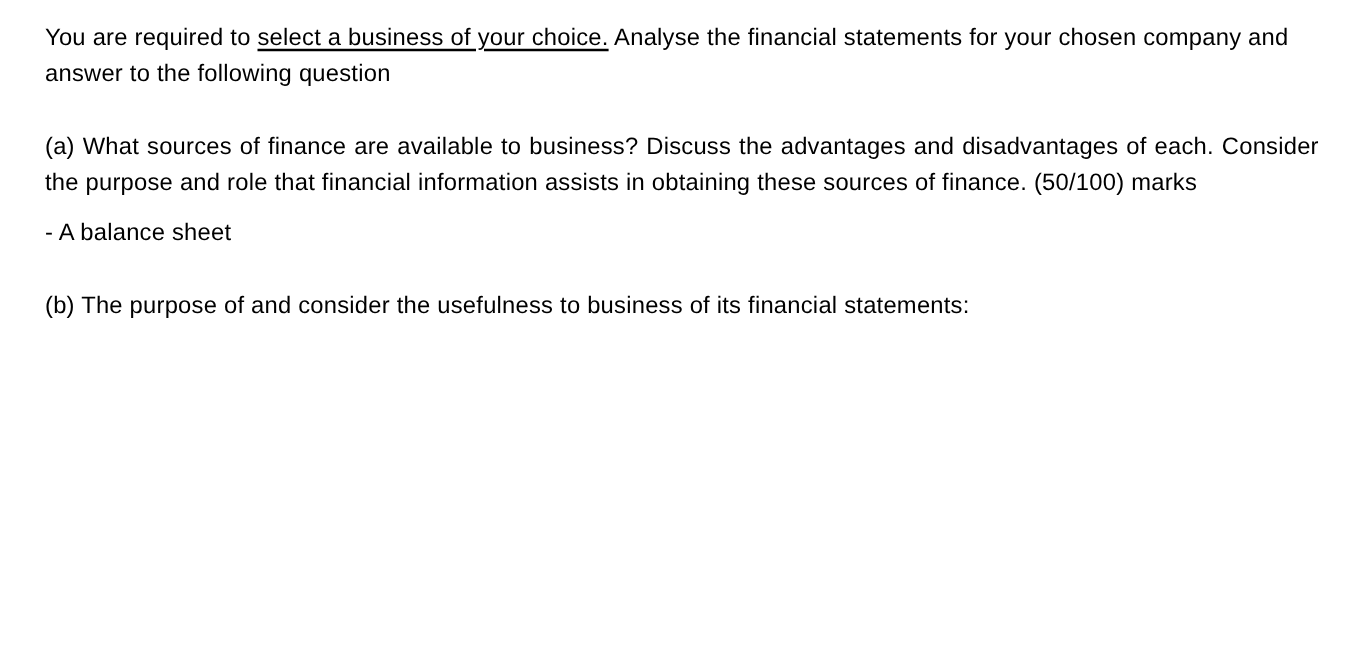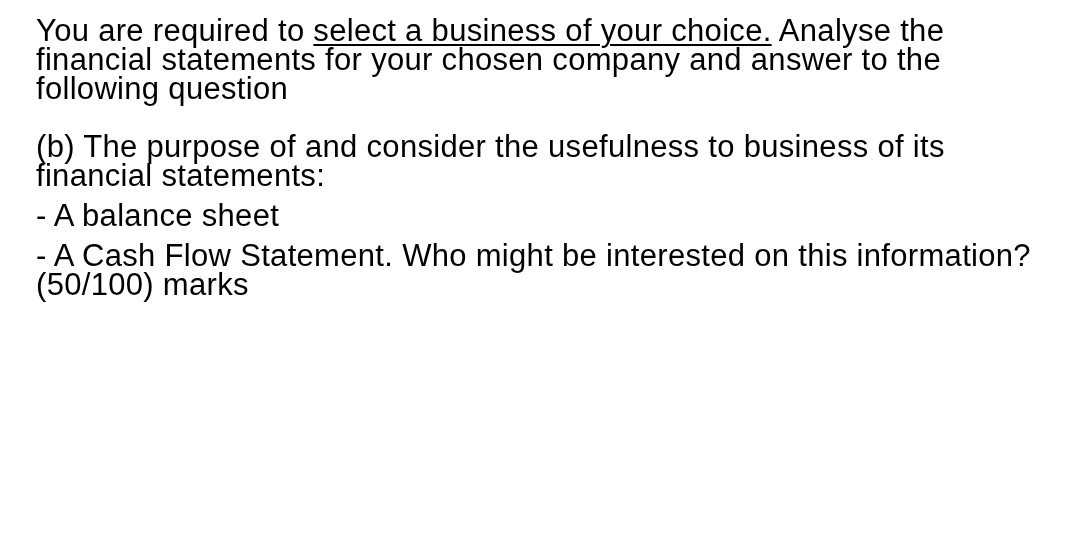--- a/index.html
+++ b/index.html
@@ -18,21 +18,21 @@
   }
   #page {
     position: relative;
     width: 1078px;
     height: 533px;
     background: #ffffff;
     box-sizing: border-box;
     padding: 16px 23px 0 36px;
   }
   .para {
-    font-size: 31px;
+    font-size: 19px;
     line-height: 29px;
     color: #000000;
     margin: 0;
     letter-spacing: 0.01em;
   }
   .para.justified {
     text-align: justify;
     text-justify: inter-word;
   }
   .para.left {
@@ -56,22 +56,22 @@
 </style>
 </head>
 <body>
 
 <div id="page">
 
   <p class="para left intro-para">
     <span>You are required to </span><span class="underlined">select a business of your choice.</span><span>  Analyse the financial statements for your chosen company and answer to the following question</span>
   </p>
 
+  <p class="para justified qa-para">(a) What sources of finance are available to business? Discuss the advantages and disadvantages of each. Consider the purpose and role that financial information assists in obtaining these sources of finance. (50/100) marks</p>
+
+  <p class="para left bullet">- A balance sheet</p>
 
   <p class="para left qb-para">(b) The purpose of and consider the usefulness to business of its financial statements:</p>
 
-  <p class="para left bullet">- A balance sheet</p>
 
-
-  <p class="para left bullet">- A Cash Flow Statement. Who might be interested on this information? (50/100) marks</p>
 
 
 </div>
 
 </body></html>

